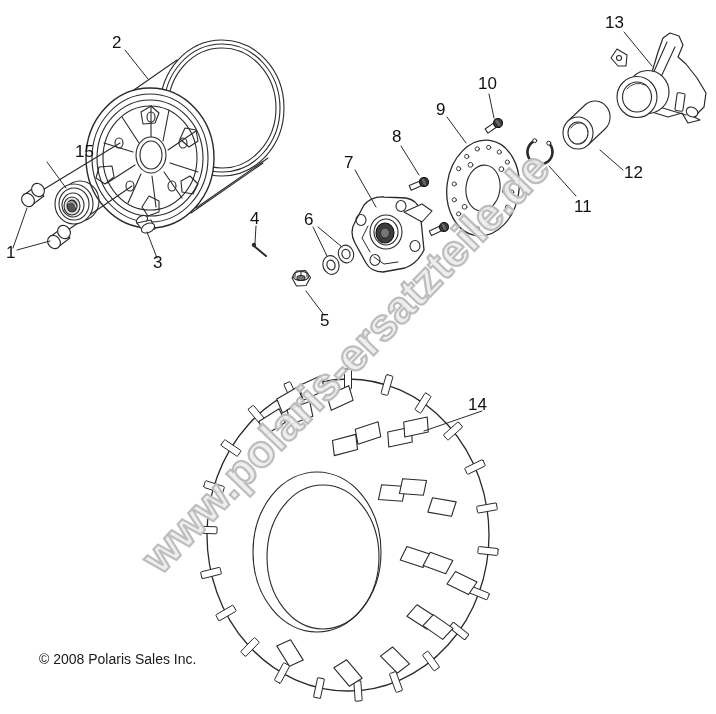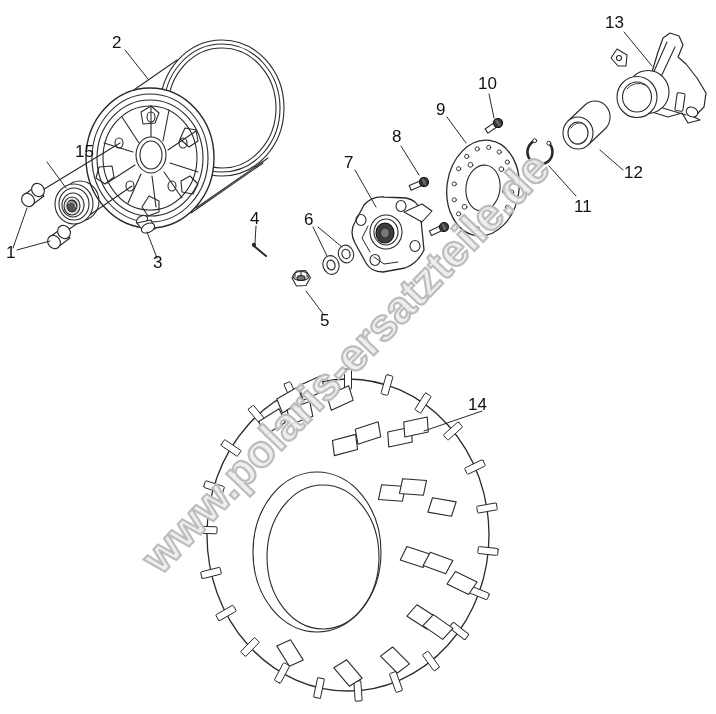--- a/index.html
+++ b/index.html
@@ -295,14 +295,15 @@
 <div class="plabel" style="left:344px;top:154px;">7</div>
 <div class="plabel" style="left:392px;top:128px;">8</div>
 <div class="plabel" style="left:436px;top:101px;">9</div>
 <div class="plabel" style="left:478px;top:75px;">10</div>
 <div class="plabel" style="left:574px;top:198px;">11</div>
 <div class="plabel" style="left:624px;top:164px;">12</div>
 <div class="plabel" style="left:605px;top:14px;">13</div>
 <div class="plabel" style="left:468px;top:396px;">14</div>
 <div class="plabel" style="left:31px;top:143px;margin-left:44px;">15</div>
 
+<div id="copyright">© 2008 Polaris Sales Inc.</div>
 
 </div>
 
 </body></html>

